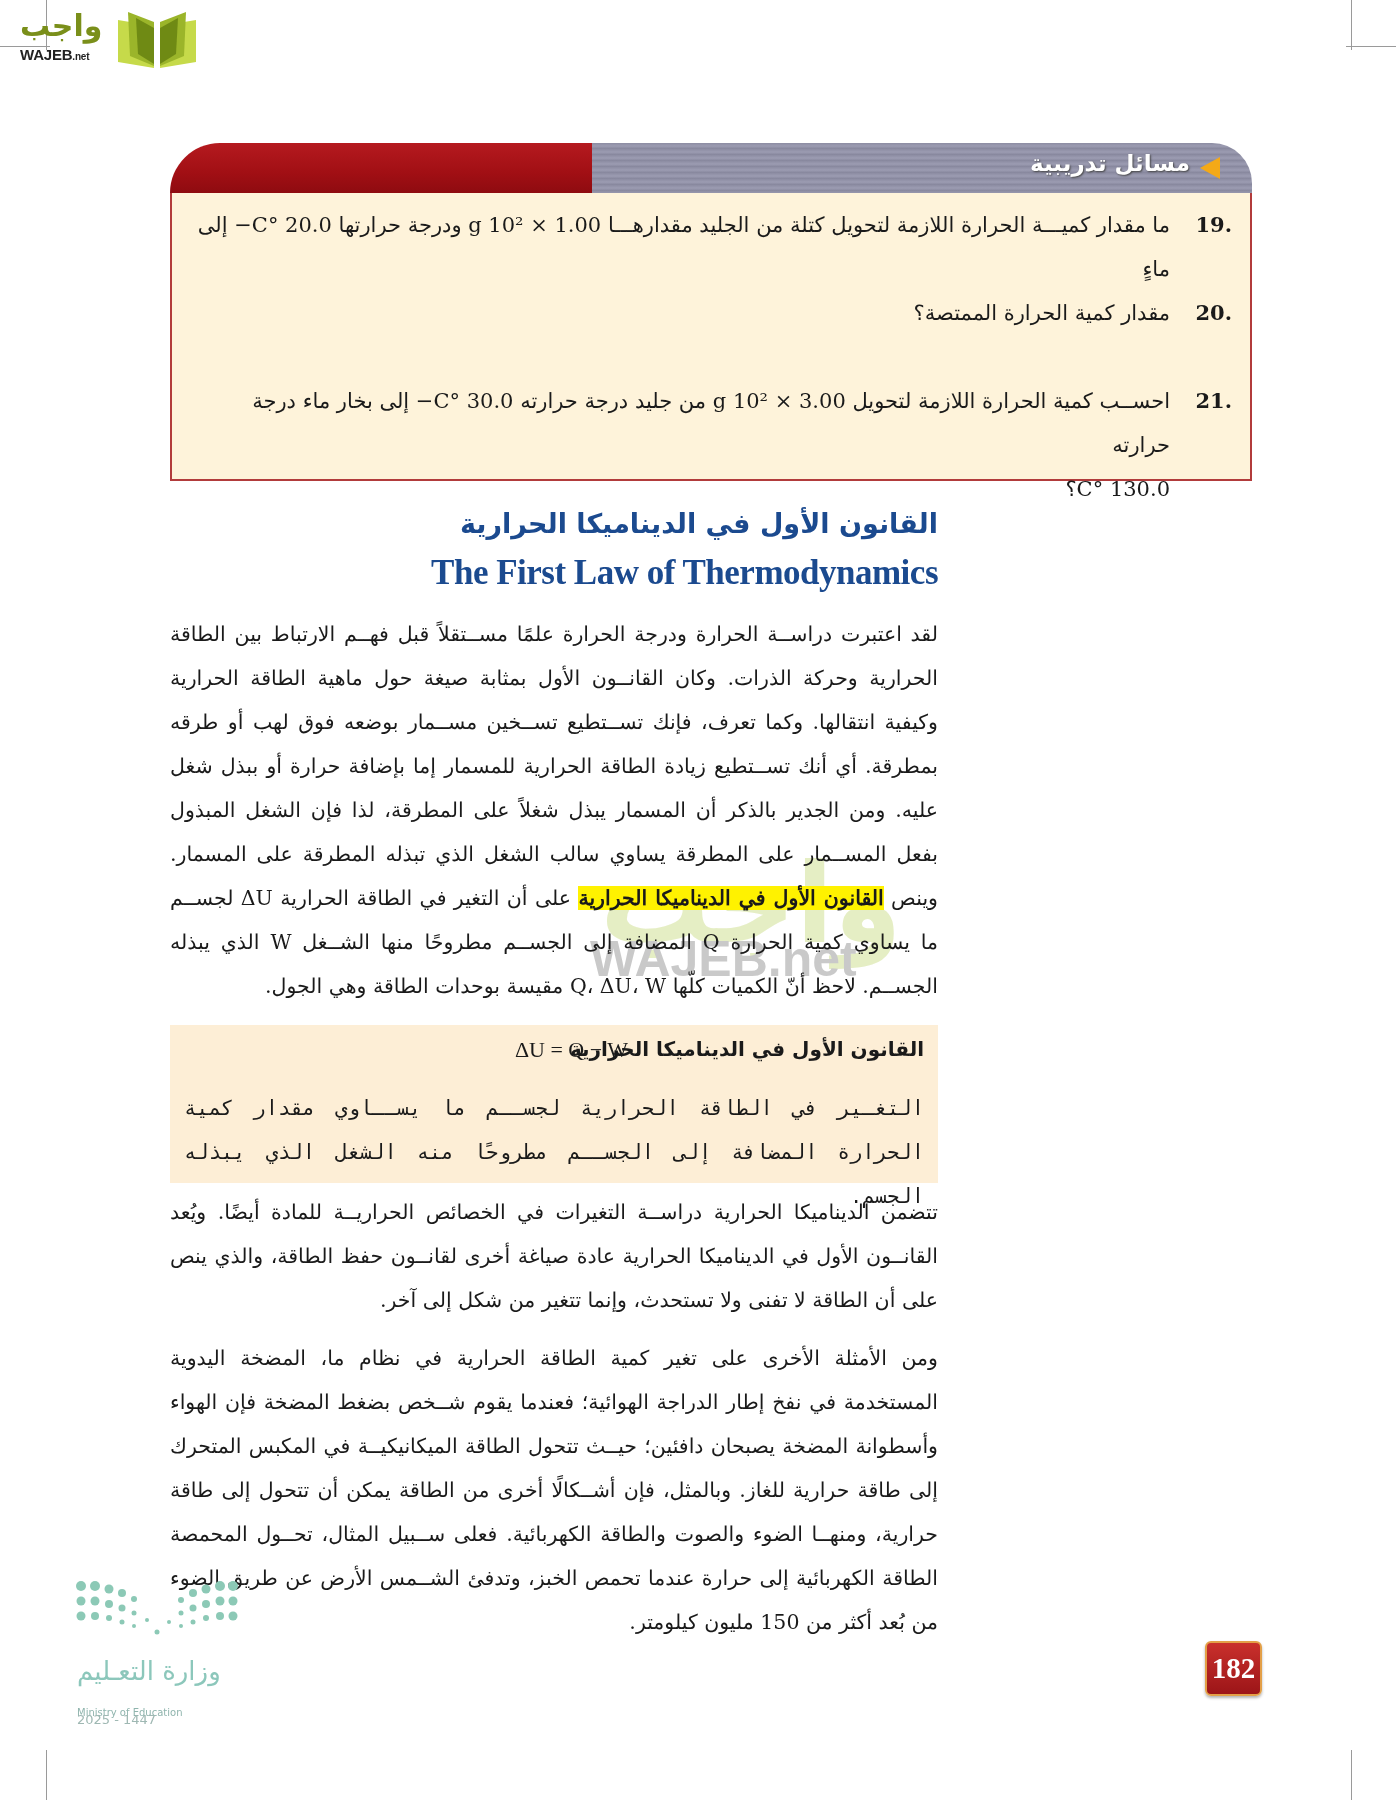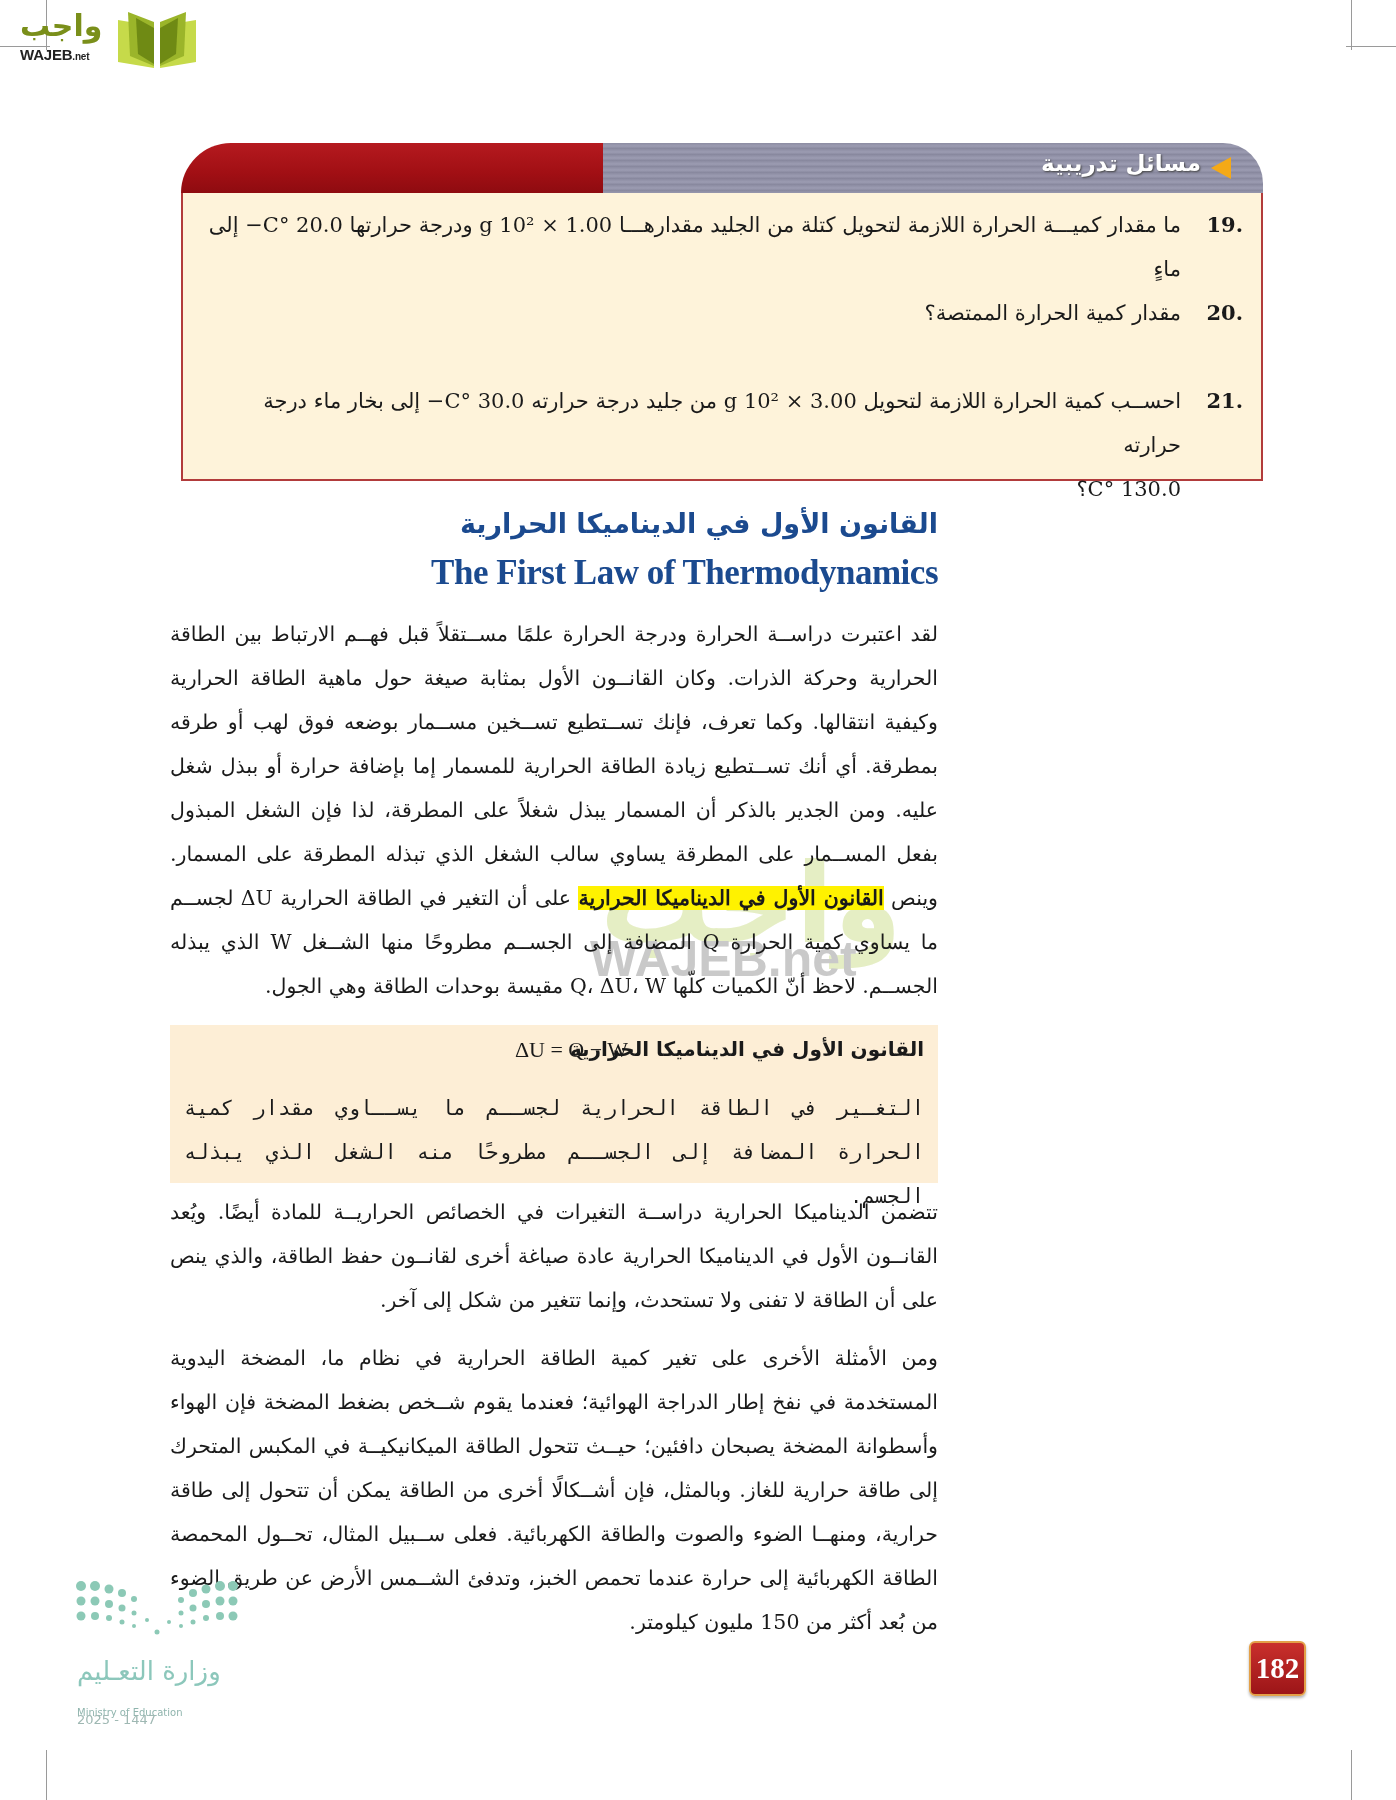--- a/index.html
+++ b/index.html
@@ -10,21 +10,21 @@
   .crop { position: absolute; background: #9a9a9a; }
 
   
   .logo { position: absolute; left: 10px; top: 6px; width: 180px; height: 62px; }
   .logo .ar { position: absolute; left: 10px; top: 4px; font-family: "DejaVu Sans", sans-serif; font-weight: bold; font-size: 30px; color: #7a8f1a; direction: rtl; line-height: 32px; }
   .logo .en { position: absolute; left: 10px; top: 40px; font-family: "Liberation Sans", sans-serif; font-weight: bold; font-size: 15px; color: #222; letter-spacing: -0.2px; }
   .logo .en small { font-size: 10px; }
   .logo svg { position: absolute; left: 106px; top: 4px; }
 
   
-  .practice { position: absolute; left: 170px; top: 143px; width: 1082px; height: 338px; margin-left: 11px; }
+  .practice { position: absolute; left: 170px; top: 143px; width: 1082px; height: 338px; }
   .practice .bar { position: absolute; left: 0; top: 0; width: 1082px; height: 50px; border-radius: 50px 40px 0 0; overflow: hidden; display: flex; }
   .practice .bar .red { width: 422px; height: 50px; background: linear-gradient(#b51a1f, #a10f14 60%, #8e0b10); }
   .practice .bar .grey { flex: 1; height: 50px; background: repeating-linear-gradient(180deg, #8c8ca2 0px, #9c9cb2 3px, #85859b 6px); position: relative; }
   .practice .bar .title { position: absolute; right: 62px; top: 7px; font-family: "DejaVu Sans", sans-serif; font-weight: bold; font-size: 23px; color: #fff; direction: rtl; text-shadow: 1px 1px 2px #444; }
   .practice .bar .tri { position: absolute; right: 32px; top: 14px; width: 0; height: 0; border-top: 11px solid transparent; border-bottom: 11px solid transparent; border-right: 20px solid #f4a917; }
   .practice .body { position: absolute; left: 0; top: 50px; width: 1082px; height: 288px; background: #fef3da; border: 2px solid #b23b3b; border-top: none; }
   .prob { position: absolute; right: 18px; width: 1040px; direction: rtl; font-size: 21px; line-height: 44px; }
   .prob .num { position: absolute; right: 0; top: 0; font-weight: bold; font-family: "DejaVu Serif", serif; direction: ltr; }
   .prob .txt { margin-right: 62px; display: block; }
 
@@ -47,21 +47,21 @@
   .eqbox .eq { position: absolute; right: 310px; top: 12px; font-size: 22px; font-family: "Liberation Serif", serif; direction: ltr; }
   .eqbox .eqdesc { position: absolute; right: 14px; top: 63px; width: 740px; font-size: 20.5px; line-height: 44px; text-align: justify; text-align-last: right; font-family: Liberation Mono, monospace; }
 
   
   .ministry { position: absolute; left: 75px; top: 1580px; width: 180px; height: 150px; }
   .ministry .ar { position: absolute; left: 2px; top: 76px; font-family: "DejaVu Sans", sans-serif; font-size: 26px; color: #8cc7bb; direction: rtl; }
   .ministry .en { position: absolute; left: 2px; top: 127px; font-family: "DejaVu Sans", sans-serif; font-size: 10px; color: #8fb4ad; }
   .ministry .yr { position: absolute; left: 2px; top: 132px; font-family: "DejaVu Sans", sans-serif; font-size: 13px; color: #9fb8b3; }
 
   
-  .pagenum { position: absolute; left: 1205px; top: 1641px; width: 57px; height: 55px; background: linear-gradient(#c9302c, #9c1518); border: 2px solid #e3a048; border-radius: 6px; color: #fff; font-family: "Liberation Serif", serif; font-weight: bold; font-size: 29px; text-align: center; line-height: 50px; box-shadow: 0 2px 3px rgba(0,0,0,0.3); margin-left: 44px; }
+  .pagenum { position: absolute; left: 1205px; top: 1641px; width: 57px; height: 55px; background: linear-gradient(#c9302c, #9c1518); border: 2px solid #e3a048; border-radius: 6px; color: #fff; font-family: "Liberation Serif", serif; font-weight: bold; font-size: 29px; text-align: center; line-height: 50px; box-shadow: 0 2px 3px rgba(0,0,0,0.3); }
 </style>
 </head>
 <body>
 
 <div class="crop" style="left:46px;top:0;width:1px;height:50px;"></div>
 <div class="crop" style="left:0;top:46px;width:50px;height:1px;"></div>
 <div class="crop" style="left:1351px;top:0;width:1px;height:50px;"></div>
 <div class="crop" style="left:1346px;top:46px;width:50px;height:1px;"></div>
 <div class="crop" style="left:46px;top:1750px;width:1px;height:50px;"></div>
 <div class="crop" style="left:1351px;top:1750px;width:1px;height:50px;"></div>

